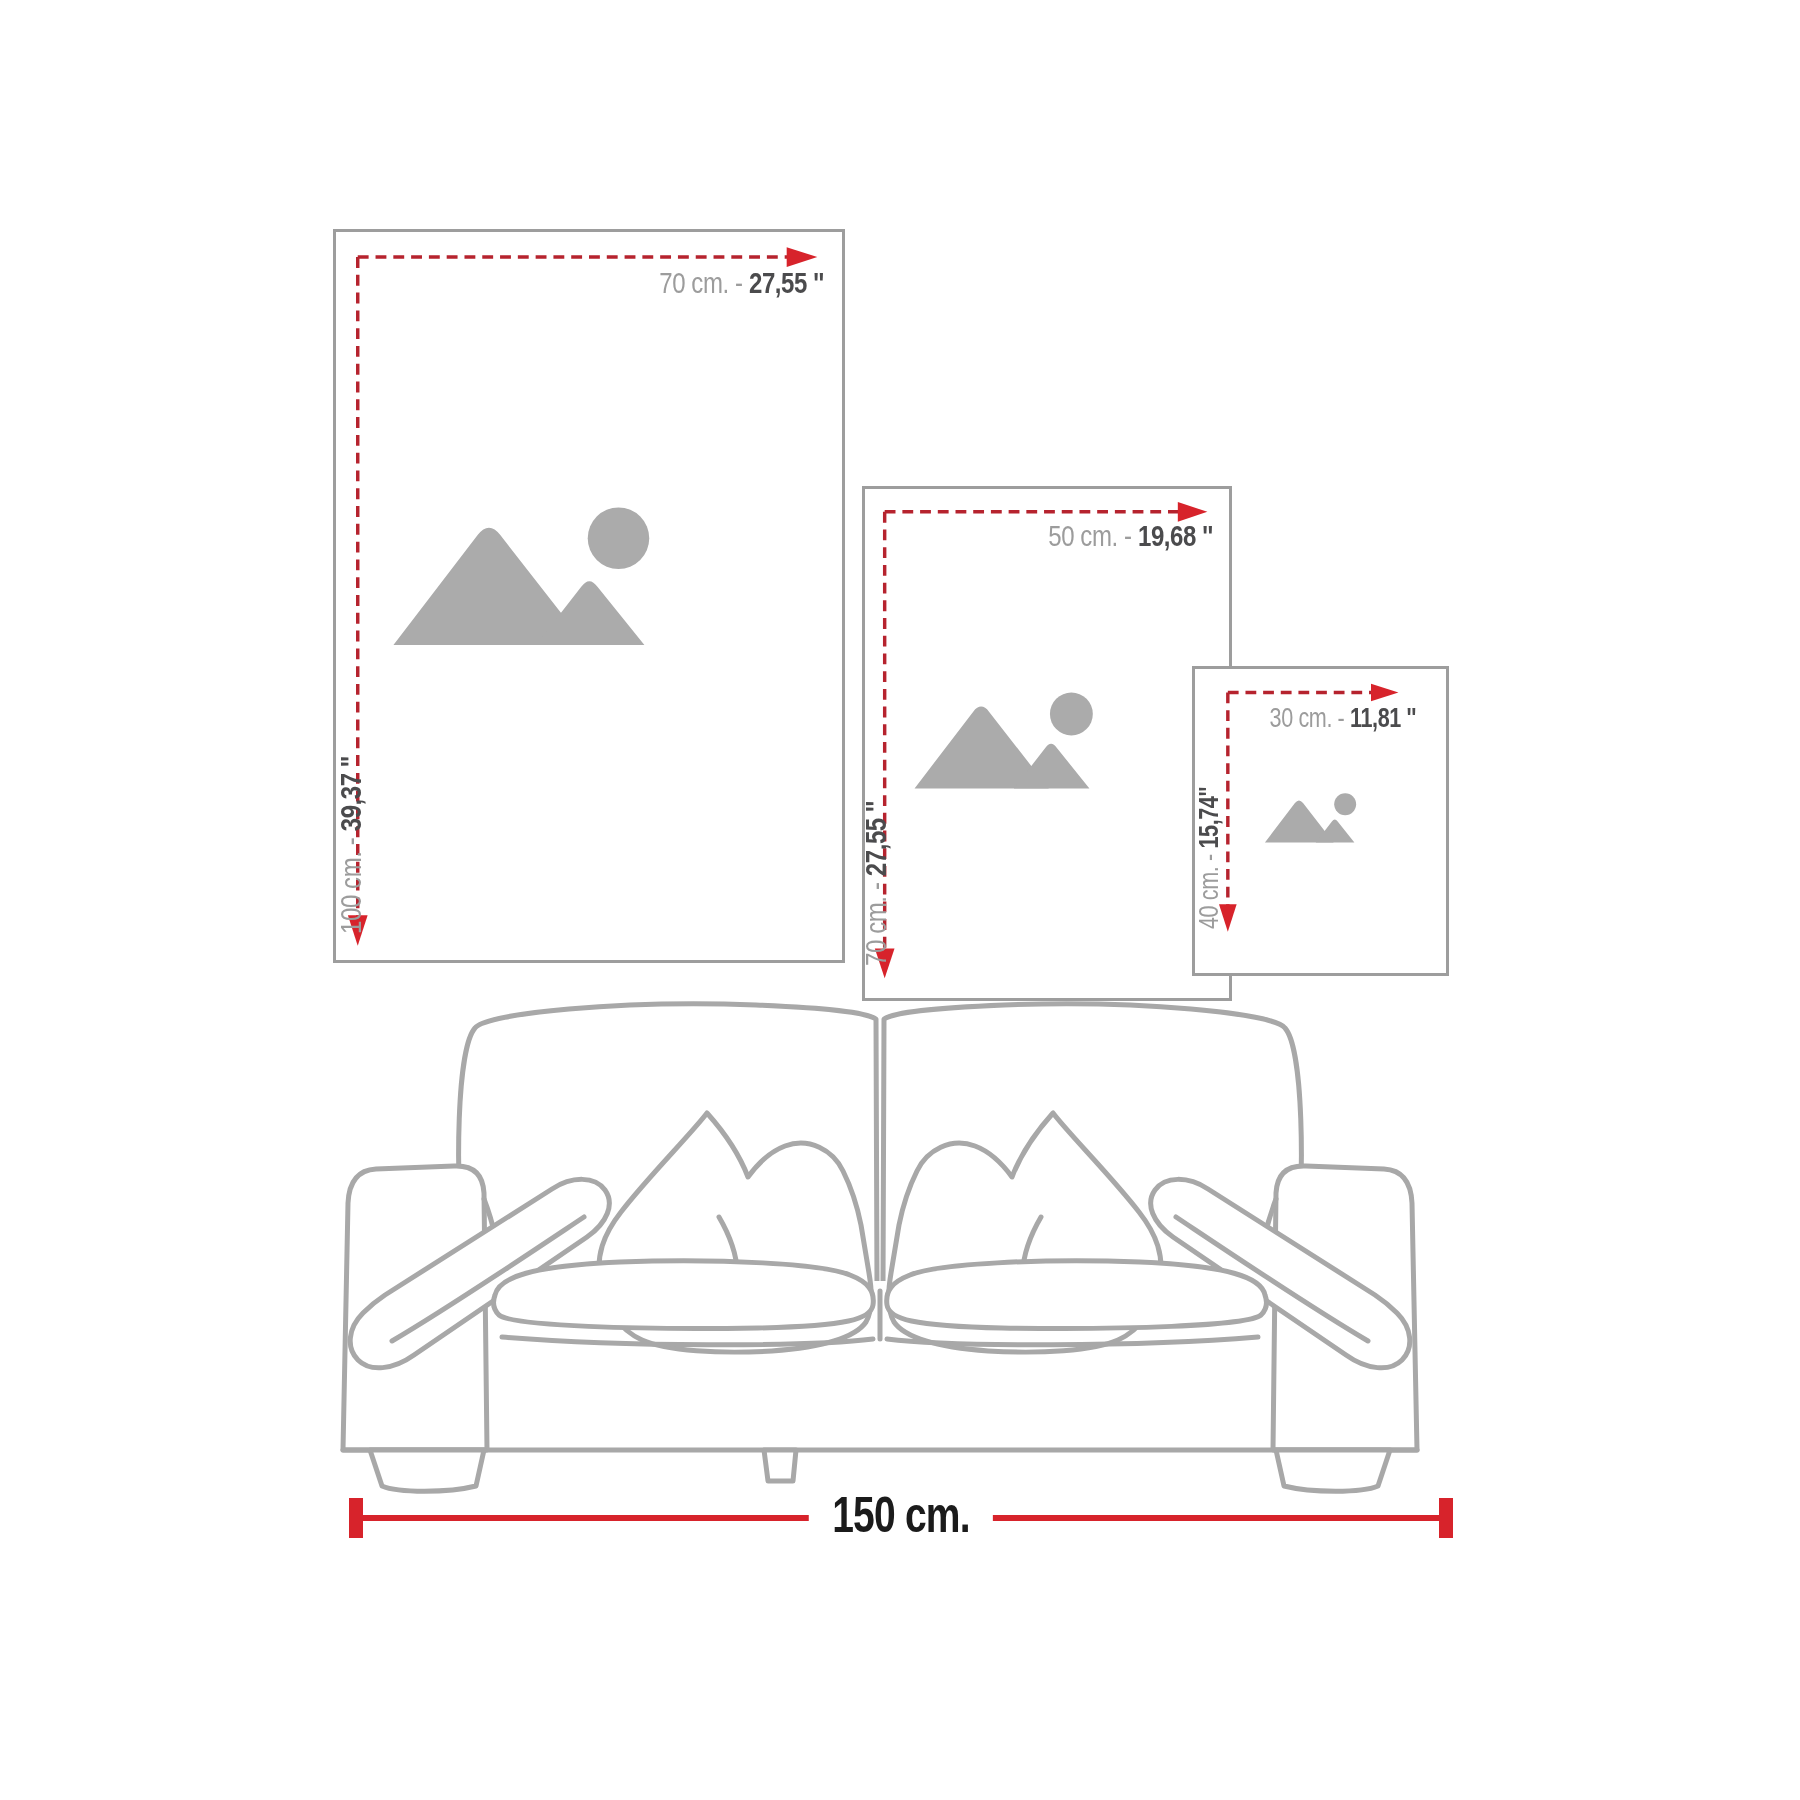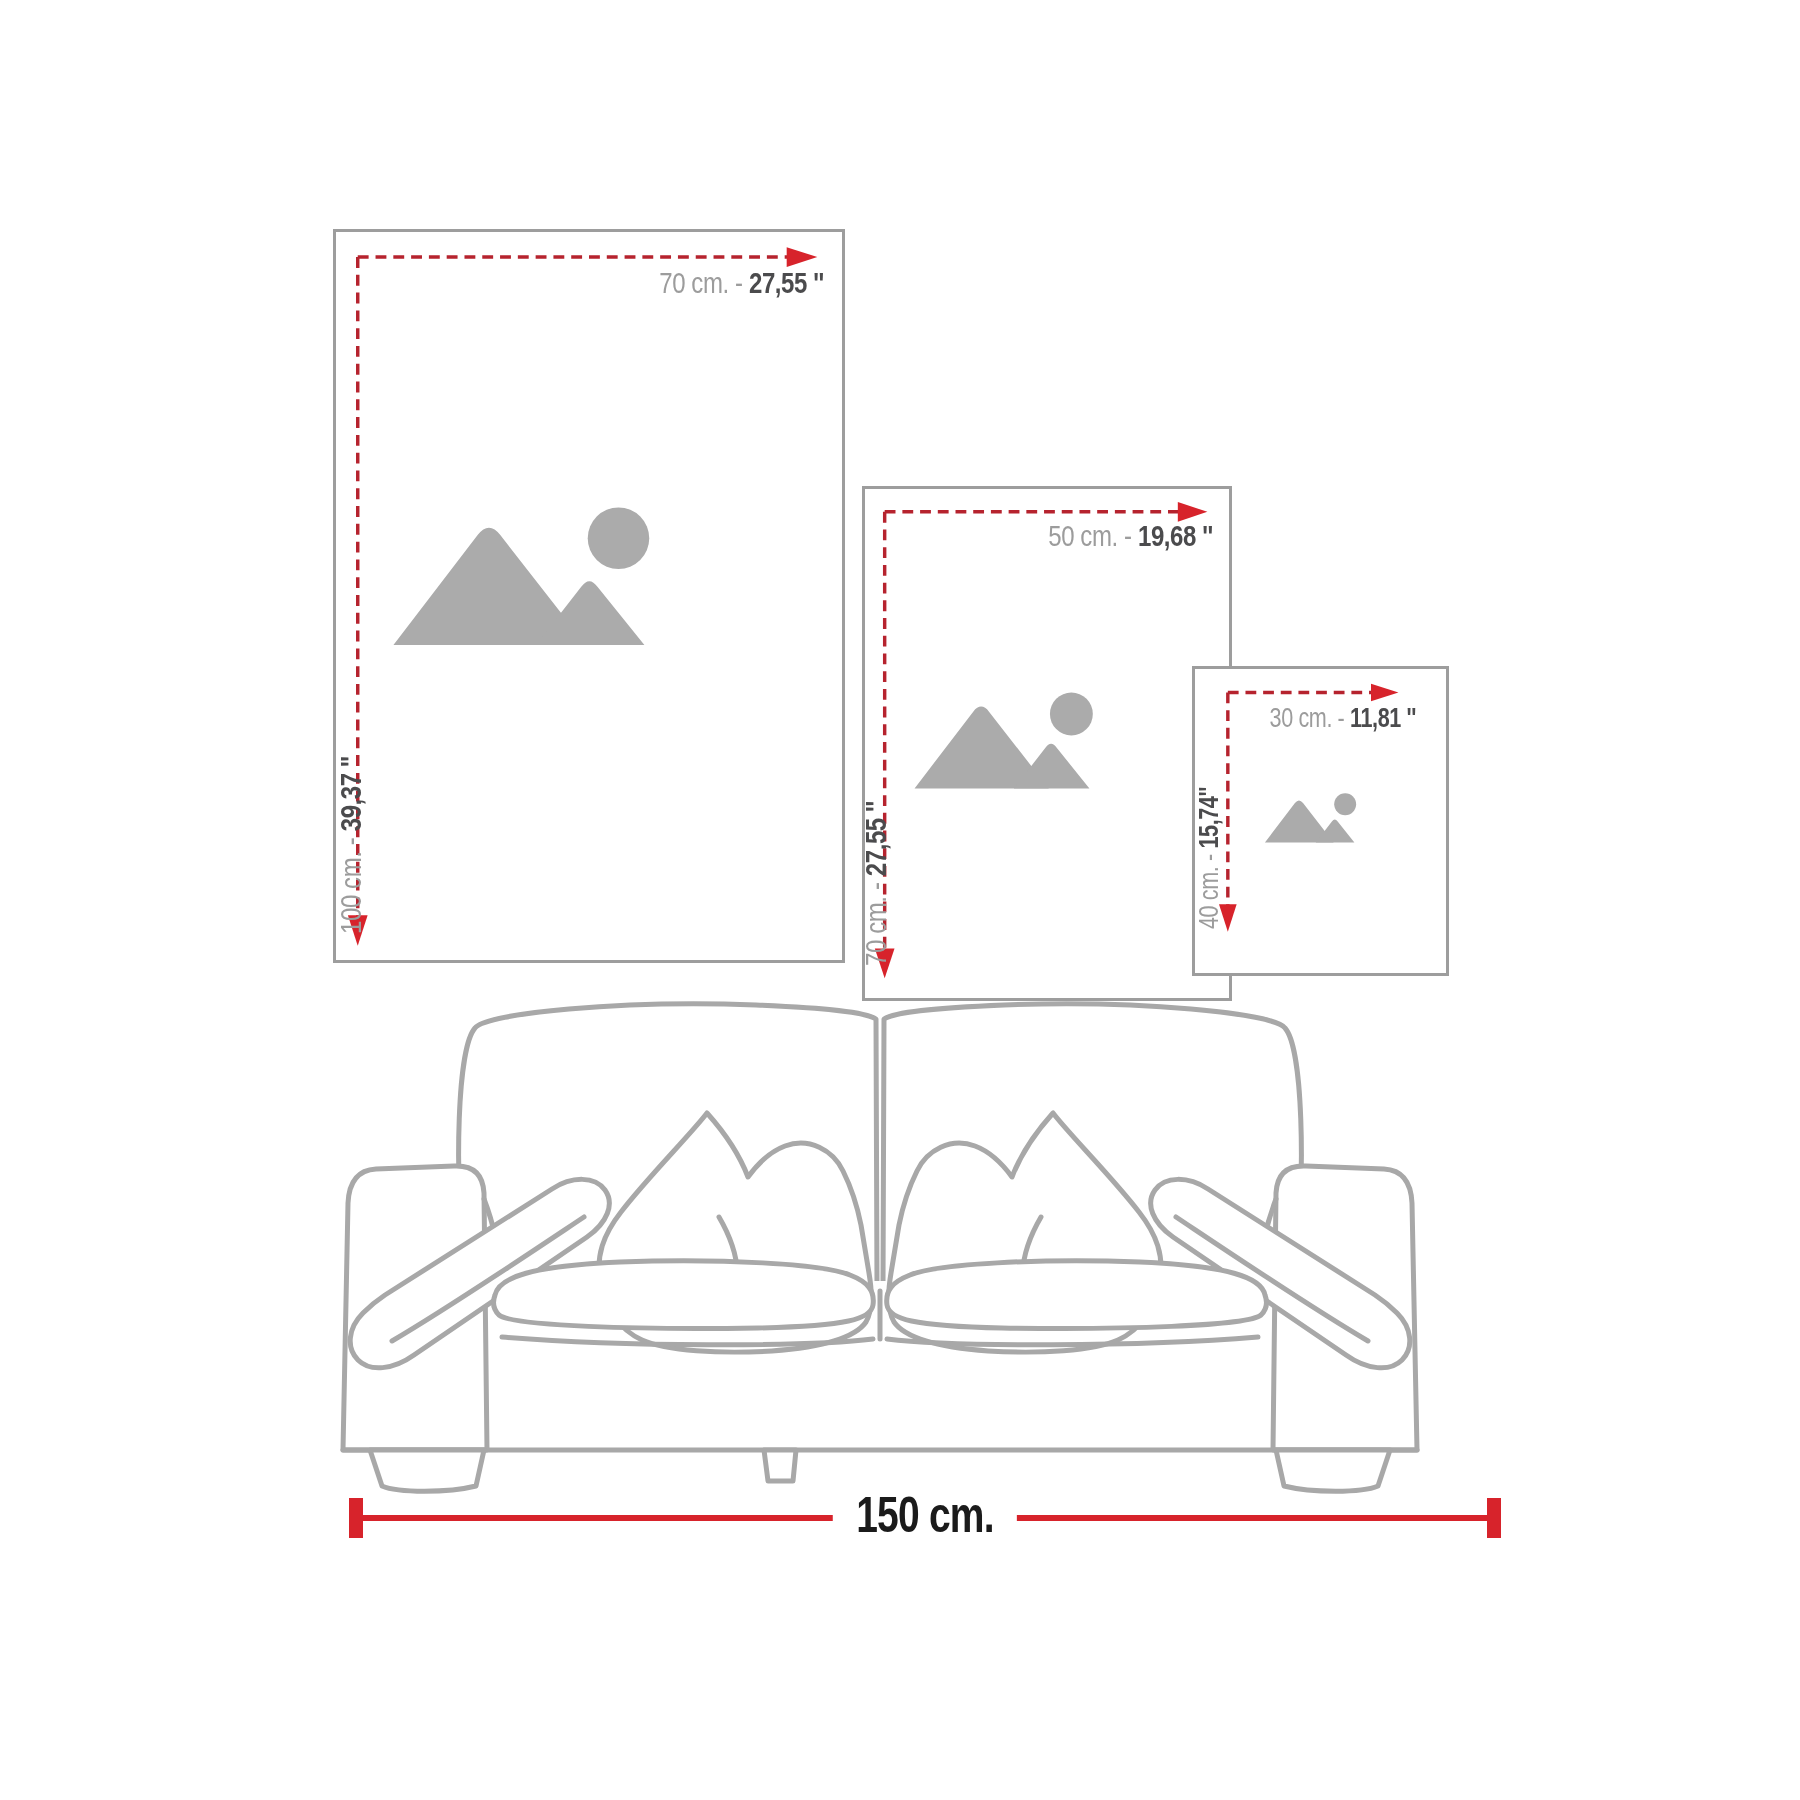--- a/index.html
+++ b/index.html
@@ -55,21 +55,21 @@
   .sofa-stroke {
     stroke: #a8a8a8;
     stroke-width: 5;
     fill: #ffffff;
     stroke-linecap: round;
     stroke-linejoin: round;
   }
   .sofa-line { fill: none; }
 
   
-  .bottom-dim { position: absolute; left: 349px; top: 1498px; width: 1104px; height: 40px; padding-left: 48px; }
+  .bottom-dim { position: absolute; left: 349px; top: 1498px; width: 1104px; height: 40px; }
   .bottom-dim .cap {
     position: absolute; top: 0; width: 14px; height: 40px; background: #d7232b;
   }
   .bottom-dim .cap.left  { left: 0; }
   .bottom-dim .cap.right { right: 0; }
   .bottom-dim .line {
     position: absolute; left: 12px; right: 12px; top: 17px; height: 6px; background: #d7232b;
   }
   .bottom-dim .label {
     position: absolute; left: 50%; top: 50%;

